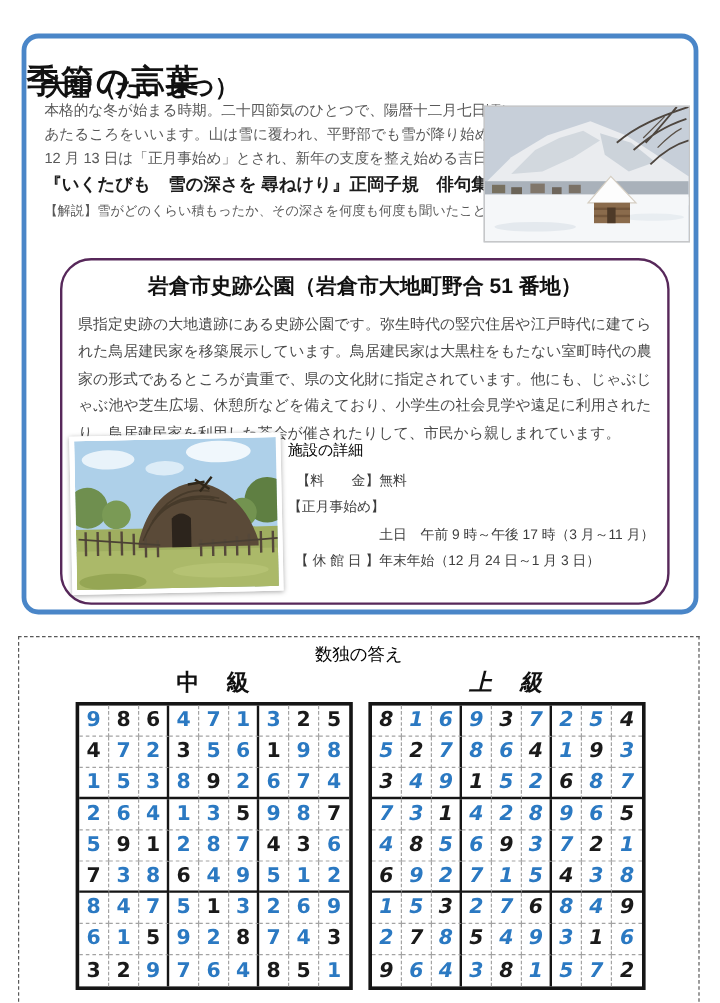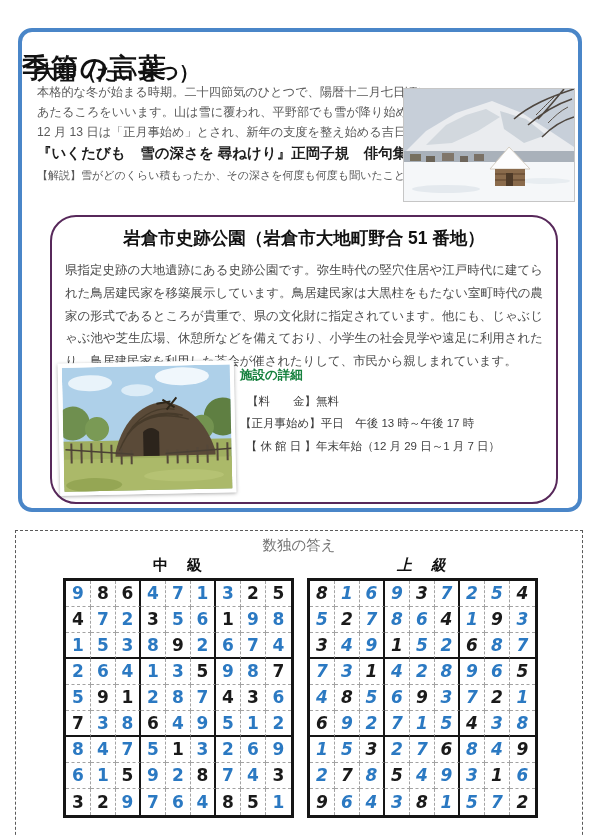--- a/index.html
+++ b/index.html
@@ -37,35 +37,35 @@
   }
   .p-title{position:absolute;top:9px;left:0;right:0;text-align:center;
     font-size:17.5px;font-weight:700;color:#111;}
   .p-body{position:absolute;top:42px;left:13px;right:13px;font-size:12.4px;
     color:#4a4a4a;line-height:22.8px;text-align:justify;}
   .p-photo{position:absolute;left:7px;top:145px;width:176px;height:132px;
     background:#fff;border:4px solid #fff;box-shadow:0 1px 4px rgba(0,0,0,.35);
     transform:rotate(-1.2deg);overflow:hidden;}
   .p-photo svg{display:block;}
   .p-details{position:absolute;left:188px;top:150px;font-size:11.5px;color:#3d3d3d;}
-  .d-title{font-size:12.5px;font-weight:700;color:#15803d;margin-bottom:6px;}
+  .d-title{font-size:12.5px;font-weight:400;color:#000000;margin-bottom:6px;}
   .d-row{display:flex;line-height:22.3px;white-space:nowrap;text-align:right;}
   .d-label{display:inline-block;min-width:76px;}
   
   .sudoku-box{
     position:absolute;left:15px;top:530px;width:568px;height:330px;
     border:1.5px dashed #595959;background:#fff;
   }
   .sd-title{position:absolute;top:5px;left:0;right:0;text-align:center;
-    font-size:14.5px;color:#737373;}
+    font-size:14.5px;color:#000000;}
   .grid-col{position:absolute;top:25px;width:231px;display:flex;
     flex-direction:column;align-items:center;}
   .grid-col.g0{left:47px;}
   .grid-col.g1{left:291px;font-style:italic;}
-  .grid-label{font-size:15px;font-weight:700;color:#111;letter-spacing:2px;margin-bottom:3px;}
+  .grid-label{font-size:19px;font-weight:700;color:#111;letter-spacing:2px;margin-bottom:3px;}
   .sudoku-grid{
     display:grid;grid-template-columns:repeat(9,25px);grid-auto-rows:26px;
     border:3px solid #151515;background:#fff;width:max-content;
   }
   .cell{
     display:flex;align-items:center;justify-content:center;
     font-family:"DejaVu Sans","Liberation Sans",sans-serif;
     font-size:17px;font-weight:600;line-height:1;
     border-right:1px dashed #a3a3a3;border-bottom:1px dashed #a3a3a3;
   }
@@ -161,28 +161,28 @@
     </figure>
 
     <div class="p-details">
       <div class="d-title">施設の詳細</div>
       <div class="d-row">
         <span class="d-label">【料　　金】</span>
         <span class="d-value">無料</span>
       </div>
       <div class="d-row">
         <span class="d-label">【正月事始め】</span>
-        <span class="d-value">平日　午後 13 時～午後 17 時</span>
       </div>
       <div class="d-row">
         <span class="d-label"></span>
+        <span class="d-value">土日　午前 9 時～午後 17 時（3 月～11 月）</span>
       </div>
       <div class="d-row">
         <span class="d-label">【 休 館 日 】</span>
-        <span class="d-value">年末年始（12 月 29 日～1 月 7 日）</span>
+        <span class="d-value">年末年始（12 月 24 日～1 月 3 日）</span>
       </div>
     </div>
   </section>
 </section>
 
 <section class="sudoku-box">
   <div class="sd-title">数独の答え</div>
 
   <div class="grid-col g0">
     <div class="grid-label">中　級</div>

